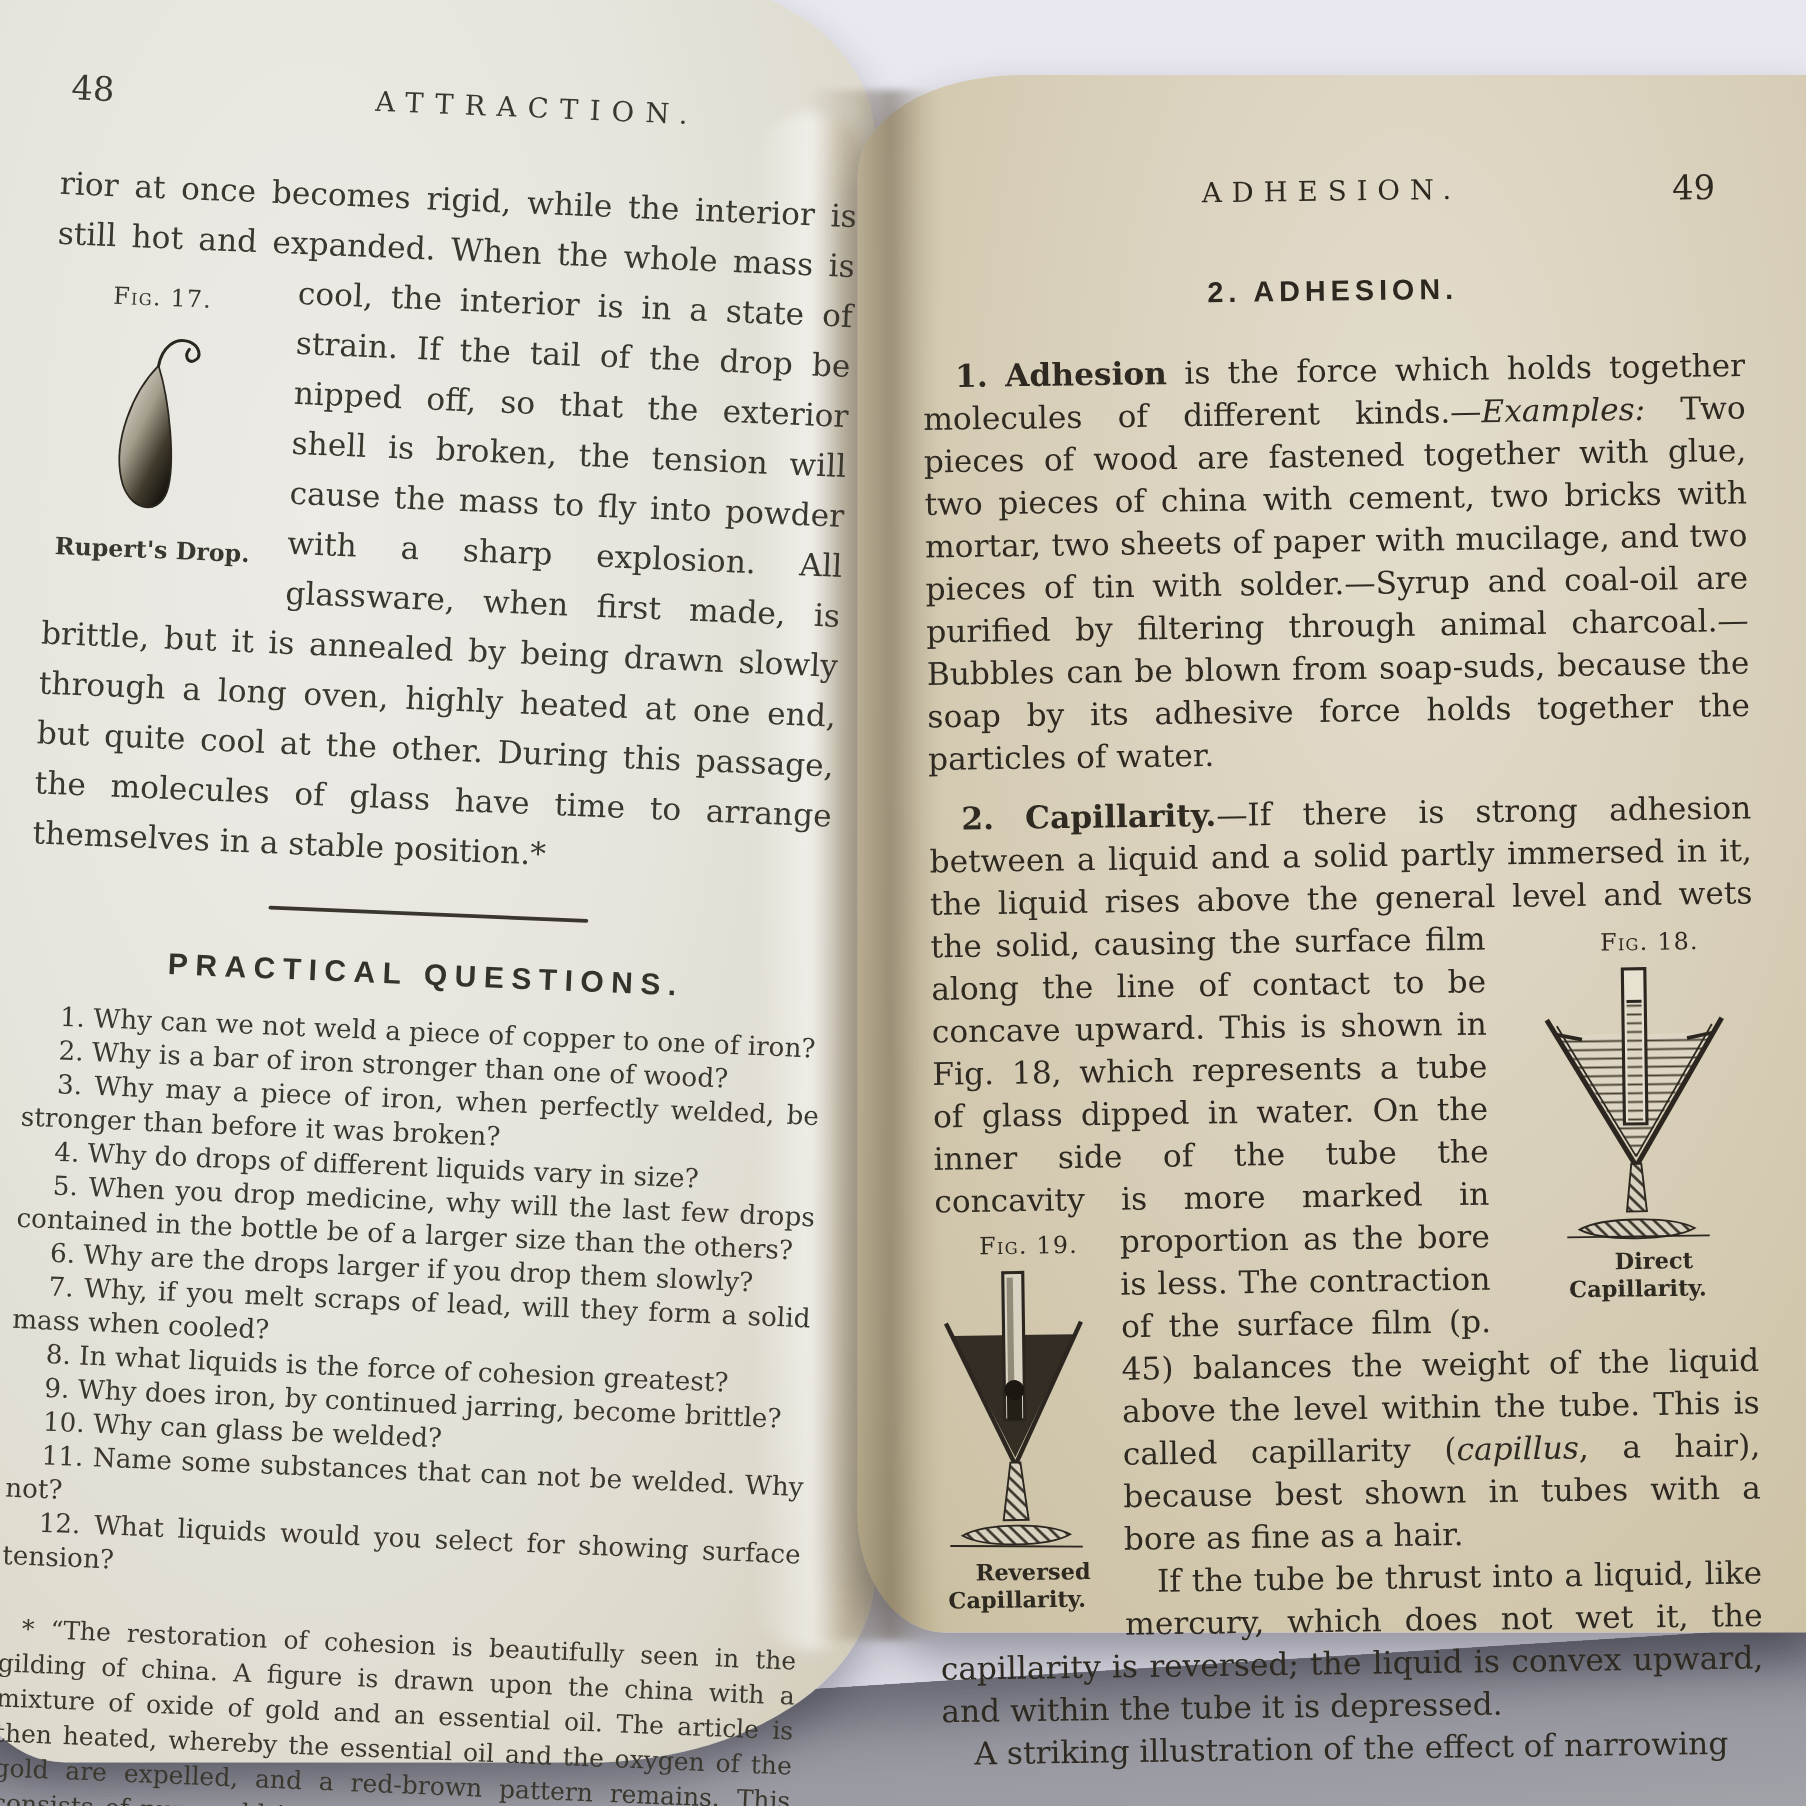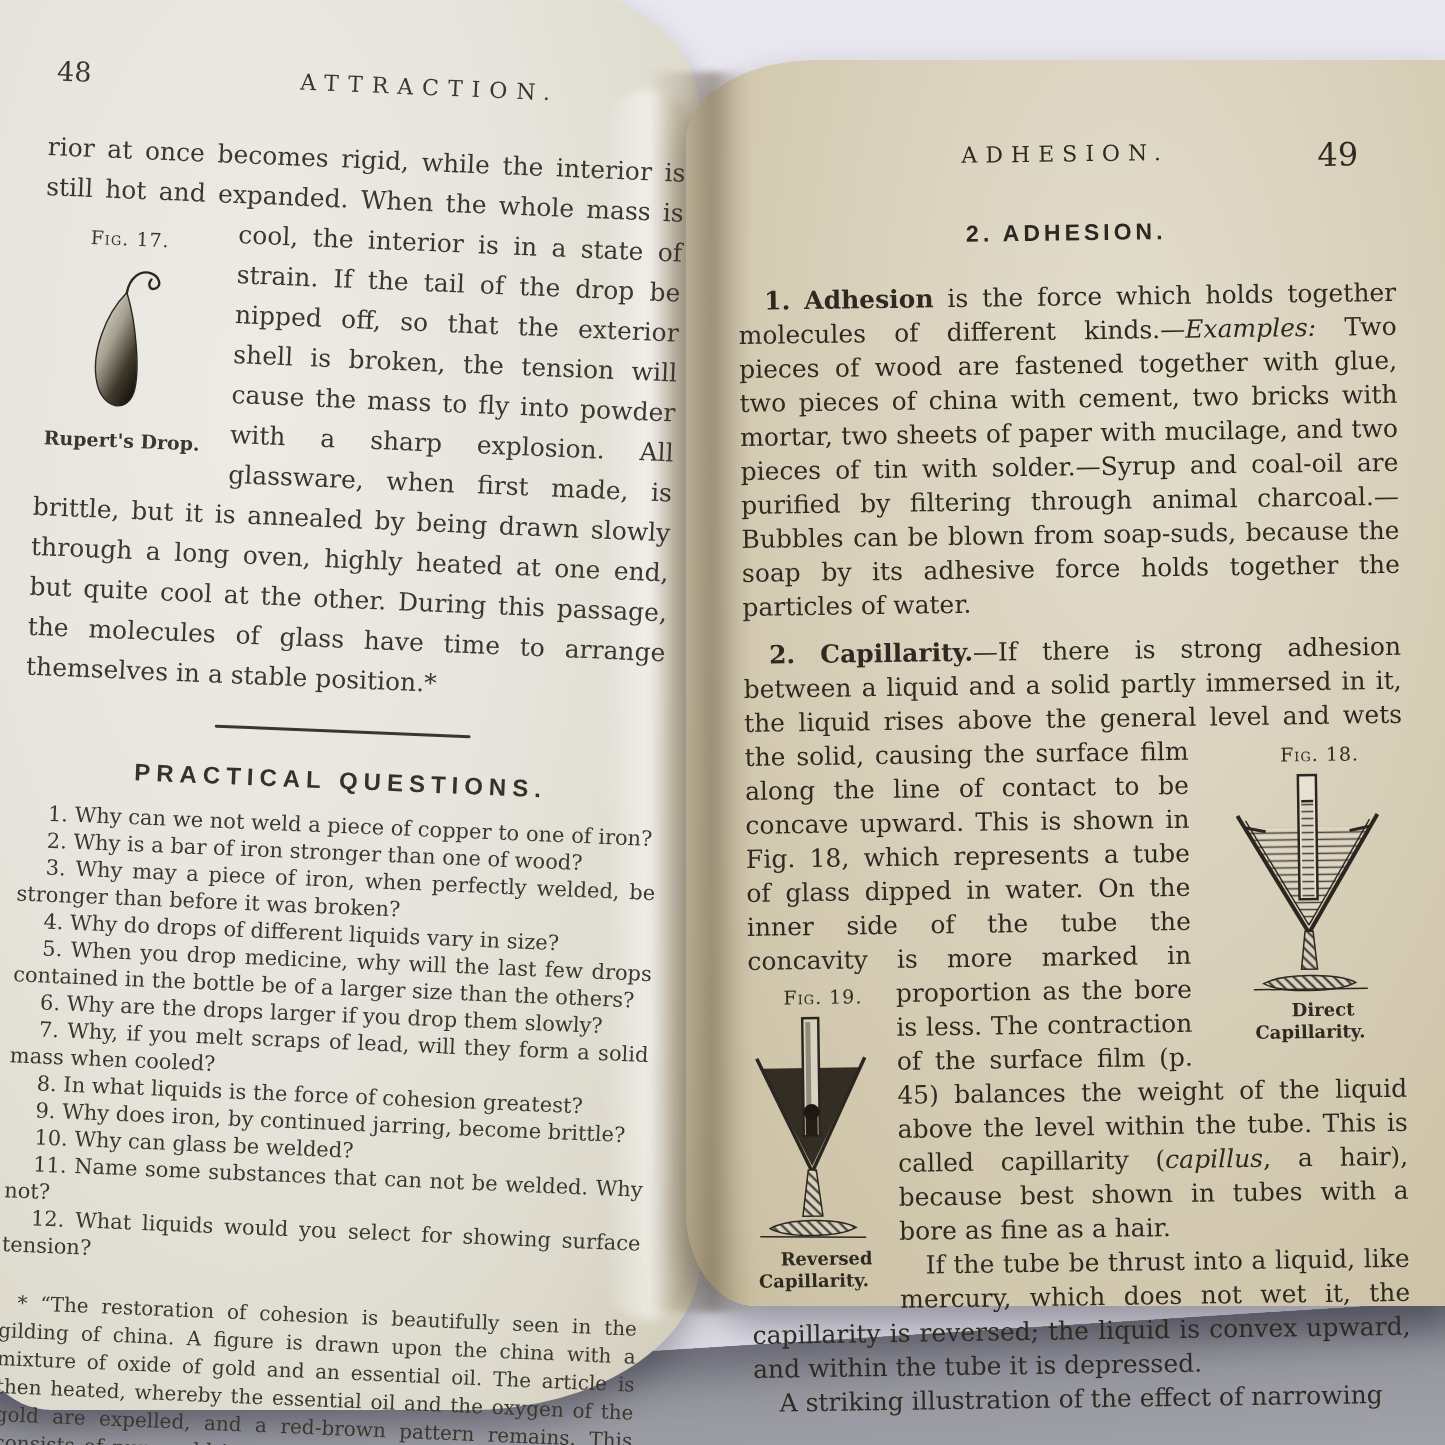--- a/index.html
+++ b/index.html
@@ -41,21 +41,21 @@
   .pq-head{margin-top:34px;text-align:center;font-family:"Liberation Sans",sans-serif;
     font-weight:bold;font-size:24px;letter-spacing:6px;color:#35322a;}
   .questions{margin-top:18px;font-size:21px;line-height:27px;text-align:justify;}
   .q{text-indent:28px;}
   .footnote{margin-top:30px;font-size:20px;line-height:28px;text-align:justify;text-indent:18px;}
   
   .rp{position:absolute;left:736px;top:146px;width:658px;color:#2e2a21;
     transform:rotate(-0.8deg);transform-origin:0 0;}
   .rp-head{position:relative;height:34px;}
   .rp-running{display:block;text-align:center;font-size:22px;letter-spacing:8px;}
-  .rp-num{position:absolute;right:36px;top:-2px;font-size:32px;}
+  .rp-num{position:absolute;right:22px;top:-2px;font-size:27px;}
   .rp-section{margin-top:44px;text-align:center;font-family:"Liberation Sans",sans-serif;
     font-weight:bold;font-size:23px;letter-spacing:4px;color:#2c2820;}
   .rbody{font-size:25px;line-height:34px;text-align:justify;}
   .rbody p{margin:0;}
   .p-first{margin-top:34px !important;}
   .rindent{text-indent:26px;}
   .b{font-weight:bold;}
   .i{font-style:italic;}
   .fig18{float:right;width:192px;margin:4px 0 6px 22px;text-align:center;}
   .fig19{float:left;width:124px;margin:2px 24px 4px 0;text-align:center;}

